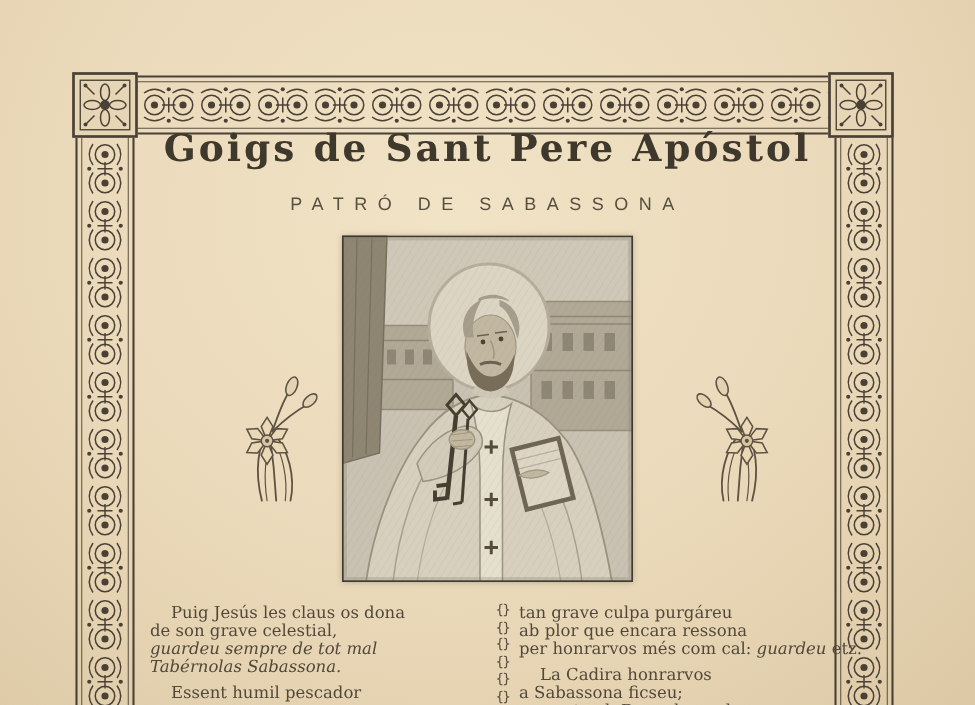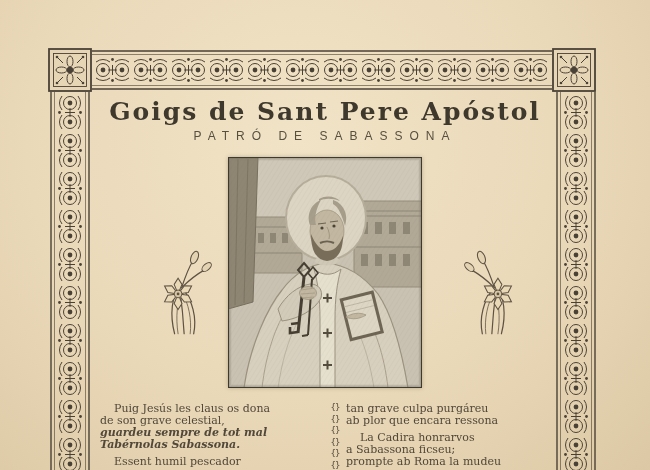--- a/index.html
+++ b/index.html
@@ -12,21 +12,21 @@
 
   
   .band-h{left:92px;top:50px;width:460px;height:40px;}
   .band-vl{left:50px;top:92px;width:40px;height:378px;}
   .band-vr{left:556px;top:92px;width:40px;height:378px;}
   .corner-l{left:48px;top:48px;width:44px;height:44px;}
   .corner-r{left:552px;top:48px;width:44px;height:44px;}
 
   
   .title{
-    left:48px;top:97px;width:554px;text-align:center;
+    left:48px;top:84px;width:554px;text-align:center;
     font-size:25px;font-weight:bold;letter-spacing:2px;color:#3e382d;
   }
   .subtitle{
     left:48px;top:129px;width:554px;text-align:center;
     font-family:"Liberation Sans", sans-serif;
     font-size:12px;letter-spacing:7px;color:#575040;
   }
 
   
   .engraving{left:228px;top:157px;width:194px;height:231px;box-shadow:0 0 4px rgba(90,75,50,.35);}
@@ -38,21 +38,21 @@
   
   .verse-col{
     top:403px;width:228px;color:#51483a;
     font-size:11px;line-height:12px;
   }
   .verse-col.left{left:100px;}
   .verse-col.right{left:346px;}
   .stanza{margin:0 0 5px 0;padding:0;}
   .ln{display:block;white-space:nowrap;}
   .ln.indent{padding-left:14px;}
-  .italic{font-style:italic;font-weight:bold;}
+  .italic{font-style:italic;}
   .divider{
     left:327px;top:402px;width:16px;color:#564c3d;
     font-family:"DejaVu Sans Mono", monospace;
     font-size:9px;line-height:11.5px;letter-spacing:-1px;
     white-space:pre-line;text-align:center;
   }
 
   
   .watermark{
     left:561px;top:442px;
@@ -356,20 +356,21 @@
 {}
 {}
 {}
 {}
 {}</div>
 
 <div class="abs verse-col right">
   <p class="stanza">
     <span class="ln">tan grave culpa purgáreu</span>
     <span class="ln">ab plor que encara ressona</span>
+    <span class="ln"><span>per honrarvos més com cal: </span><span class="italic">guardeu</span><span> etz.</span></span>
   </p>
   <p class="stanza">
     <span class="ln indent">La Cadira honrarvos</span>
     <span class="ln">a Sabassona ficseu;</span>
     <span class="ln">prompte ab Roma la mudeu</span>
   </p>
 </div>
 
 <div class="abs watermark">©Antoni Prat</div>
 

